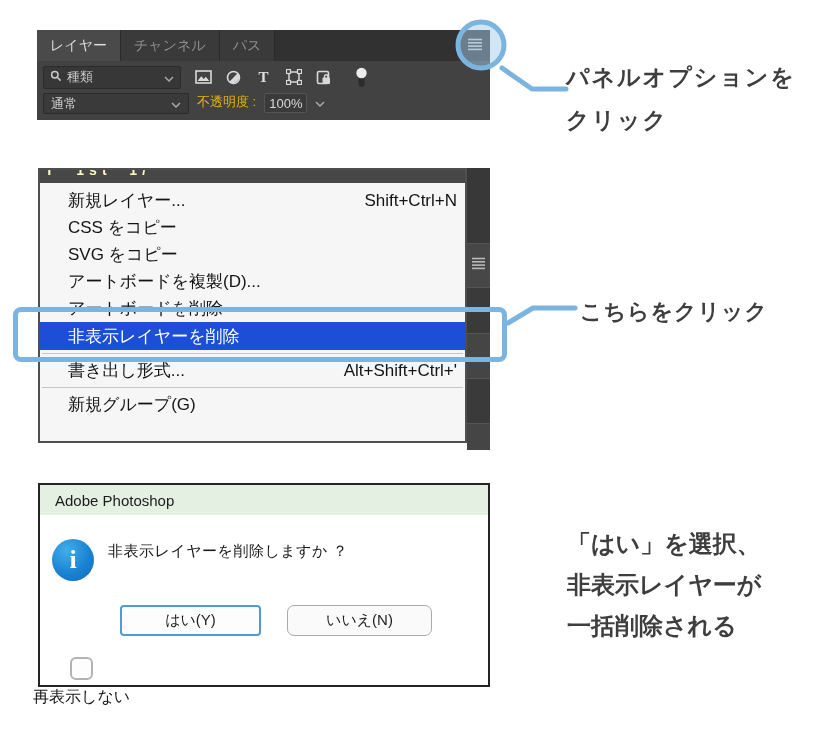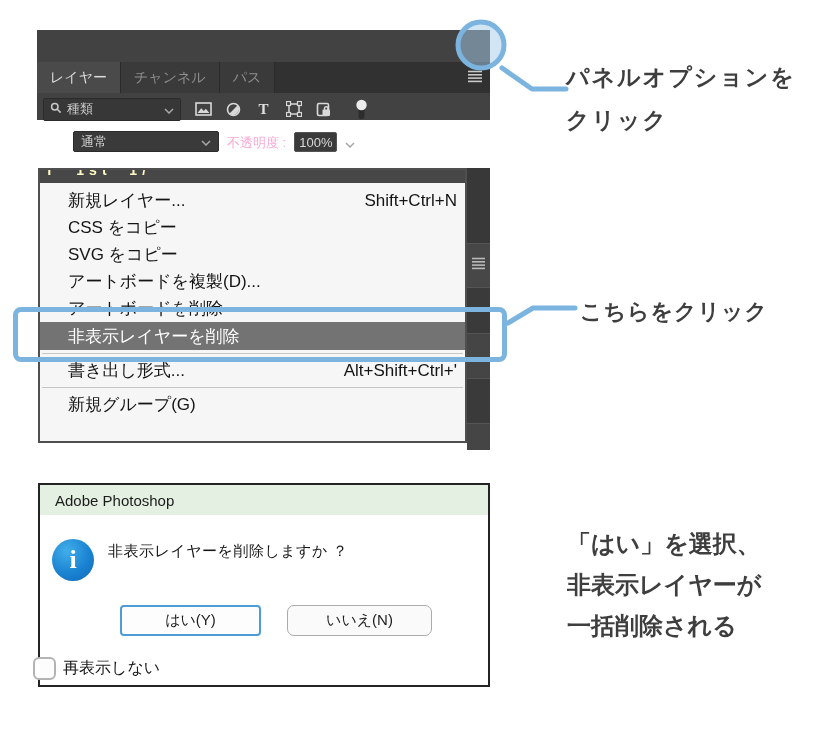--- a/index.html
+++ b/index.html
@@ -5,45 +5,45 @@
   * { margin:0; padding:0; box-sizing:border-box; }
   html,body { background:#ffffff; }
   body {
     width:840px; height:744px; position:relative; overflow:hidden;
     font-family:"Liberation Sans","DejaVu Sans",sans-serif;
   }
   .abs { position:absolute; }
 
   
   .ps-panel { left:37px; top:30px; width:453px; height:90px; background:#424242; }
-  .tabbar { display:flex; height:31px; background:#313131; position:relative;margin-top:32px; }
+  .tabbar { display:flex; height:31px; background:#313131; position:relative; }
   .tab {
     display:flex; align-items:center; padding:0 13px; font-size:14px;
     color:#8f8f8f; background:#3a3a3a; border-right:1px solid #2a2a2a; cursor:default;
   }
   .tab.active { background:#4a4a4a; color:#dcdcdc; }
   .panel-menu-btn { position:absolute; right:5px; top:8px; width:20px; height:16px;
     display:flex; align-items:center; justify-content:center; }
   .row-filter { height:32px; display:flex; align-items:center; padding:0 6px; }
   .search-field {
     width:138px; height:23px; background:#373737; border:1px solid #2b2b2b; border-radius:2px;
     display:flex; align-items:center; padding:0 6px; gap:5px; color:#cfcfcf; font-size:13px;
   }
   .search-field .chev { margin-left:auto; }
   .ficons { display:flex; align-items:center; gap:13px; margin-left:14px; }
   .ficon { display:flex; align-items:center; justify-content:center; width:17px; height:18px; }
   .type-glyph { color:#e0e0e0; font-size:15px; font-weight:bold; font-family:"Liberation Serif",serif; }
   .ficon-toggle { margin-left:8px; }
-  .row-blend { height:27px; display:flex; align-items:flex-end; padding:0 6px; gap:8px;margin-left:30px; }
+  .row-blend { height:27px; display:flex; align-items:flex-start; padding:0 6px; gap:8px; }
   .mode-field {
     width:146px; height:21px; background:#3a3a3a; border:1px solid #2b2b2b; border-radius:2px;
     display:flex; align-items:center; padding:0 7px; color:#d2d2d2; font-size:13px;
   }
   .mode-field .chev { margin-left:auto; }
-  .op-label { color:#f9a8d4; font-size:13px; }
+  .op-label { color:#eab308; font-size:13px; }
   .op-value {
     min-width:42px; height:20px; background:#3a3a3a; border:1px solid #545454; border-radius:2px;
     color:#d8d8d8; font-size:13px; display:flex; align-items:center; justify-content:center; padding:0 4px;
   }
 
   
   .callout-svg { pointer-events:none; }
 
   
   .ann { color:#3e3e3e; font-weight:bold; }
@@ -60,21 +60,21 @@
   .sliver span {
     display:block; margin-top:-8px; font-size:14px; font-weight:bold;
     color:#fef9c3; letter-spacing:5px; white-space:pre;
   }
   .menu-list { padding-top:4px; }
   .mi {
     height:27px; display:flex; align-items:center; padding:0 8px 0 28px;
     font-size:17px; color:#141414; white-space:nowrap; cursor:default;text-align:center;
   }
   .mi .sc { margin-left:auto; padding-left:20px; }
-  .mi.hl { background:#737373; color:#ffffff; height:28px; }
+  .mi.hl { background:#1d4ed8; color:#ffffff; height:28px; }
   .msep { height:1px; background:#c6c6c6; margin:3px 2px; }
 
   .strip { left:467px; top:168px; width:23px; height:282px; background:#3a3a3a; }
   .strip-sec { width:100%; }
   .strip-sep { border-top:1px solid #555555; }
   .strip-menu-btn { position:absolute; left:3px; top:89px; width:17px; height:16px;
     display:flex; align-items:center; justify-content:center; }
 
   .callout-rect {
     left:13px; top:307px; width:494px; height:55px;
@@ -93,21 +93,21 @@
     font-size:26px; font-weight:bold; font-family:"Liberation Serif",serif;
   }
   .dlg-msg { position:absolute; left:68px; top:57px; font-size:15px; color:#161616; letter-spacing:0.5px; }
   .dlg-btn {
     position:absolute; top:120px; height:31px; font-size:15px; color:#1d1d1d;
     display:flex; align-items:center; justify-content:center; cursor:default;
     font-family:inherit;
   }
   .btn-yes { left:80px; width:141px; background:#fdfdfd; border:2px solid #4f9bd5; border-radius:4px; }
   .btn-no  { left:247px; width:145px; background:#fafafa; border:1px solid #ababab; border-radius:7px; }
-  .dlg-check { position:absolute; left:-7px; top:172px; display:flex; align-items:center; gap:7px; }
+  .dlg-check { position:absolute; left:-7px; top:172px; display:flex; align-items:center; gap:7px;flex-direction:column; }
   .checkbox { width:23px; height:23px; background:#fdfdfd; border:2px solid #b3b3b3; border-radius:6px; }
   .check-label { font-size:16px; color:#141414; }
 </style>
 </head>
 <body>
 
 <div class="abs ps-panel">
   <div class="tabbar">
     <div class="tab active">レイヤー</div>
     <div class="tab">チャンネル</div>

